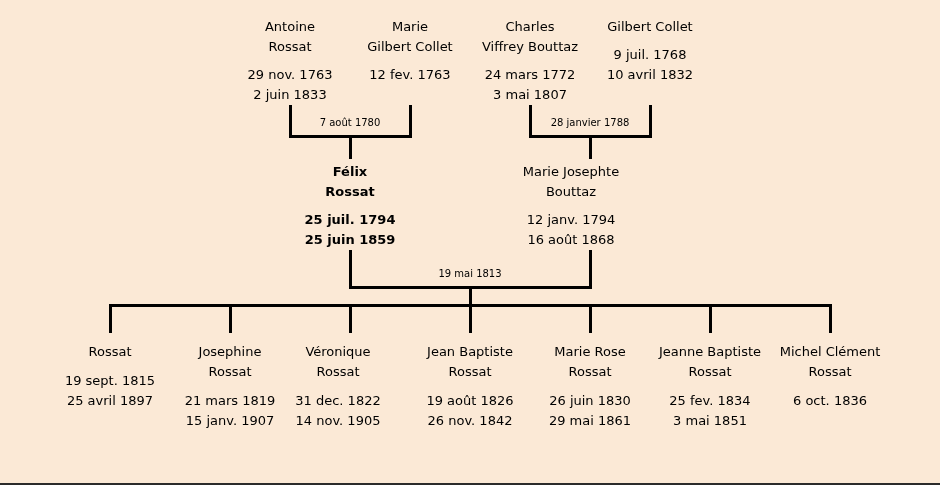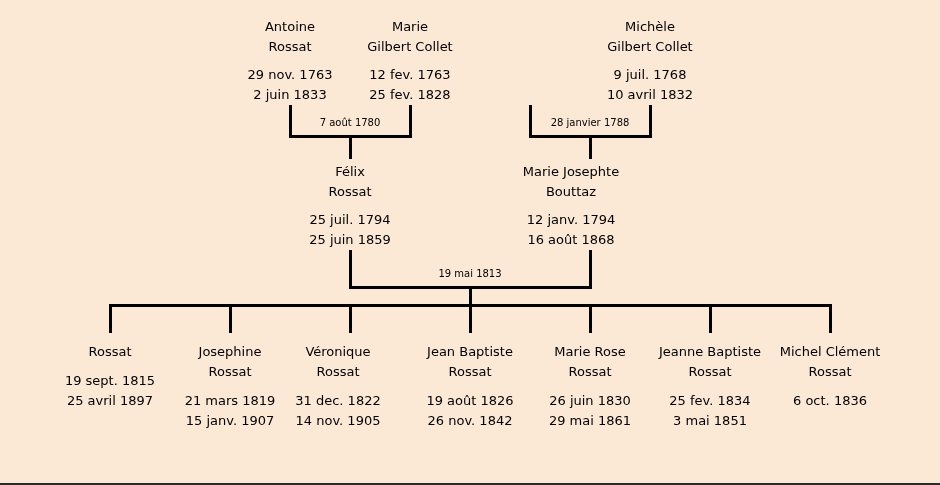--- a/index.html
+++ b/index.html
@@ -20,21 +20,21 @@
     width: 140px;
     margin-left: -70px;
     text-align: center;
     font-size: 13px;
     line-height: 20px;
     white-space: nowrap;
   }
   .person.g3 { width: 136px; margin-left: -68px; }
   .person .gap  { height: 8px; }
   .person .gap3 { height: 9px; }
-  .person.bold { font-weight: normal; }
+  .person.bold { font-weight: bold; }
   .line {
     position: absolute;
     background: #000;
   }
   .v { width: 3px; }
   .h { height: 3px; }
   .mlabel {
     position: absolute;
     width: 124px;
     margin-left: -62px;
@@ -61,24 +61,29 @@
     <div>Rossat</div>
     <div class="gap"></div>
     <div>29 nov. 1763</div>
     <div>2 juin 1833</div>
   </div>
   <div class="person" style="left:410px; top:17px">
     <div>Marie</div>
     <div>Gilbert Collet</div>
     <div class="gap"></div>
     <div>12 fev. 1763</div>
-    <div>25 fev. 1828</div>
+  </div>
+  <div class="person" style="left:530px; top:17px">
+    <div>Charles</div>
+    <div>Viffrey Bouttaz</div>
+    <div class="gap"></div>
+    <div>24 mars 1772</div>
+    <div>3 mai 1807</div>
   </div>
   <div class="person" style="left:650px; top:17px">
-    <div>Michèle</div>
     <div>Gilbert Collet</div>
     <div class="gap"></div>
     <div>9 juil. 1768</div>
     <div>10 avril 1832</div>
   </div>
 
   <div class="line v" style="left:288.5px; top:105px; height:32px"></div>
   <div class="line v" style="left:408.5px; top:105px; height:32px"></div>
   <div class="line h" style="left:288.5px; top:135px; width:123px"></div>
   <div class="mlabel" style="left:350px; top:113px">7 août 1780</div>

